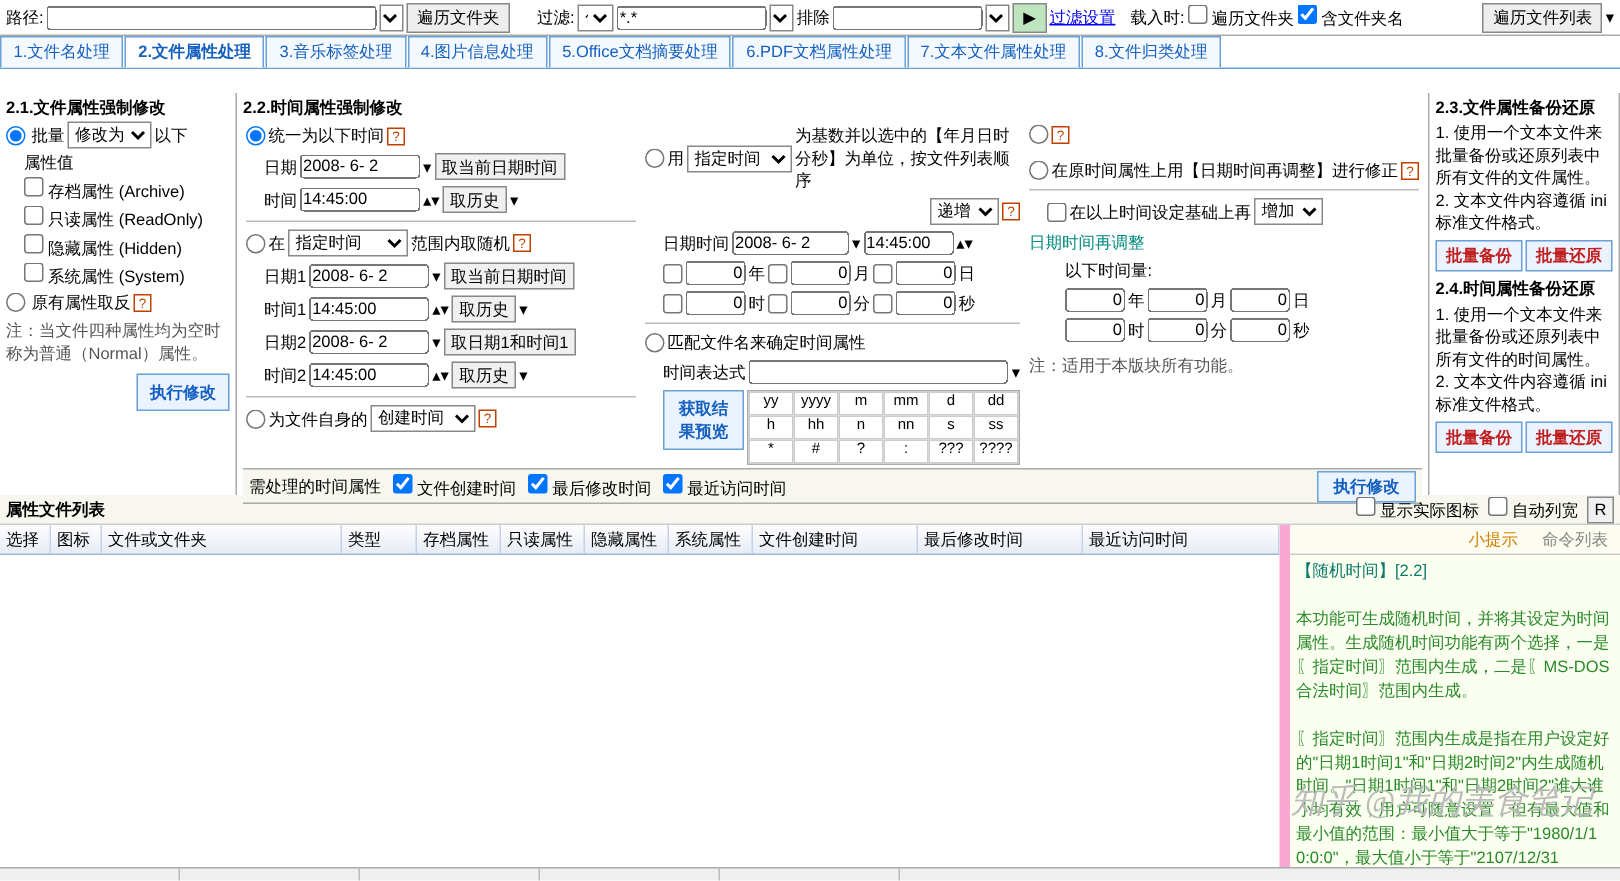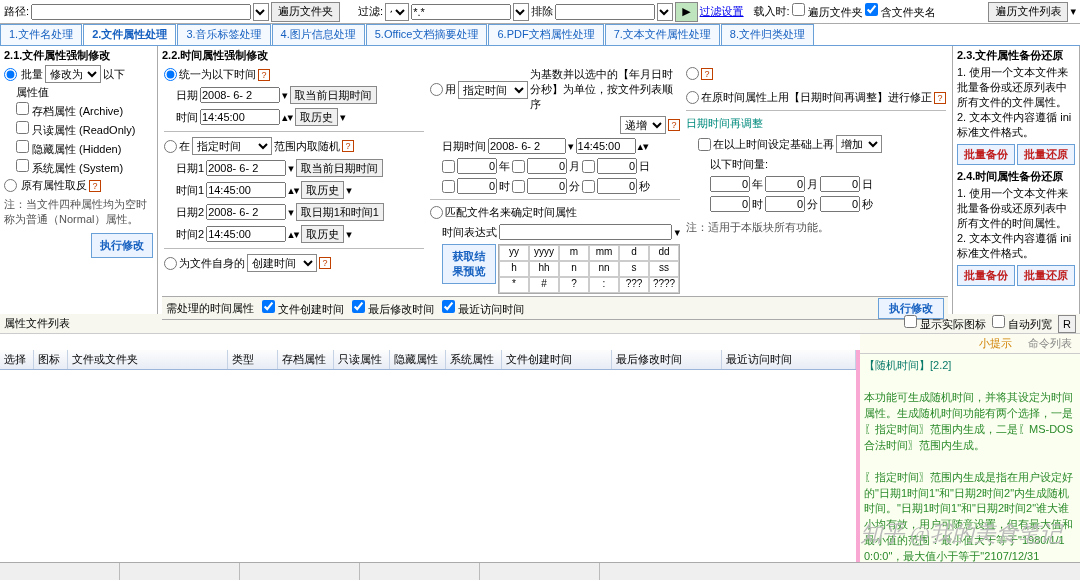--- a/index.html
+++ b/index.html
@@ -4,39 +4,39 @@
 <style>
 *{box-sizing:border-box;margin:0;padding:0;font-family:"Microsoft YaHei","SimSun",sans-serif;font-size:11px;}
 body{background:#fff;width:1080px;height:587px;overflow:hidden;}
 .topbar{display:flex;align-items:center;padding:2px 4px;gap:2px;border-bottom:1px solid #aaa;height:24px;}
 .topbar .pathbox{width:220px;}
 .topbar .filterbox{width:100px;}
 .topbar button,.btn{height:20px;padding:1px 6px;border:1px solid #888;background:#eee;}
 .tabstrip{display:flex;border-bottom:1px solid #6aa0d8;height:22px;background:#fff;}
 .tab{padding:2px 8px;color:#1660c0;border:1px solid #6aa0d8;border-bottom:none;background:#f4f9ff;margin-right:1px;cursor:pointer;}
 .tab.active{background:#fff;font-weight:bold;}
-.mainrow{display:flex;height:268px;}
+.mainrow{display:flex;height:268px;margin-top:16px;}
 .panel{border-right:1px solid #aaa;padding:2px 4px;}
 .p21{width:158px;}
 .p22{width:795px;}
 .p23{width:127px;}
 .section-title{font-weight:bold;color:#000;margin-bottom:2px;}
 .row{display:flex;align-items:center;gap:2px;margin:2px 0;}
 input[type=text],select{height:18px;border:1px solid #888;font-size:11px;}
 select{background:#fff;}
 .smallbtn{height:18px;padding:0 4px;border:1px solid #888;background:#f0f0f0;font-size:11px;}
 .link{color:#0000ee;text-decoration:underline;cursor:pointer;}
 .hr{border-top:1px solid #bbb;margin:3px 0;}
 .bluebtn{color:#1660c0;border:1px solid #6aa0d8;background:#eaf3ff;padding:4px 8px;font-weight:bold;}
 .radio{margin-right:2px;}
 .actionbar{display:flex;align-items:center;height:24px;border-top:1px solid #aaa;border-bottom:1px solid #aaa;background:#f7f7ef;padding:0 4px;gap:8px;}
 .listheader{background:linear-gradient(#fdfdfd,#e7ecf5);border-bottom:1px solid #9cb4d8;display:flex;height:20px;align-items:center;}
 .listheader div{border-right:1px solid #c5d2e6;padding:0 4px;height:100%;display:flex;align-items:center;}
 .listarea{height:228px;display:flex;}
-.filelist{flex:1;background:#fff;overflow:auto;border-right:4px solid #f9a8d4;margin-top:16px;}
+.filelist{flex:1;background:#fff;overflow:auto;border-right:7px solid #f9a8d4;}
 .sidepanel{width:220px;display:flex;flex-direction:column;}
 .sptabs{display:flex;height:20px;border-bottom:1px solid #ccc;justify-content:flex-end;background:#fcfcf0;}
 .sptab{padding:2px 8px;color:#d08000;cursor:pointer;}
 .sptab.inactive{color:#888;}
 .hintbody{flex:1;background:#fbfff0;padding:4px;color:#2a8a2a;overflow:hidden;font-size:11px;line-height:1.45;}
 .statusbar{height:18px;background:#efeff0;border-top:1px solid #aaa;display:flex;}
 .statusbar div{border-right:1px solid #bbb;width:120px;}
 .redbold{color:#c02020;font-weight:bold;}
 .teal{color:#008b7d;}
 .grid36{display:grid;grid-template-columns:repeat(6,30px);gap:0;border:1px solid #aaa;}
@@ -266,26 +266,26 @@
         <div class="row">
             <input type="radio" style="">
             <span class="help">?</span>
           </div>
         <div class="row" style="margin-top:8px">
             <input type="radio" style="">
             <span>在原时间属性上用【日期时间再调整】进行修正</span> 
             <span class="help">?</span>
           </div>
         <div class="hr"></div>
-        <div class="row teal">日期时间再调整</div>
         <div class="row" style="margin-left:12px">
             <input type="checkbox" style="">
             <span>在以上时间设定基础上再</span>
             <select style="width:46px"><option>增加</option></select>
           </div>
+        <div class="row teal">日期时间再调整</div>
         <div class="row" style="margin-left:24px">以下时间量:</div>
         <div class="row" style="margin-left:24px">
           <input class="numbox" value="0" style="">
             <span>年</span>
           <input class="numbox" value="0" style="">
             <span>月</span>
           <input class="numbox" value="0" style="">
             <span>日</span>
         </div>
         <div class="row" style="margin-left:24px">
@@ -323,21 +323,21 @@
     <div>1. 使用一个文本文件来批量备份或还原列表中所有文件的时间属性。</div>
     <div>2. 文本文件内容遵循 ini 标准文件格式。</div>
     <div class="row" style="margin-top:4px">
         <button class="bluebtn redbold" style="padding:2px 6px">批量备份</button>
         <button class="bluebtn redbold" style="padding:2px 6px">批量还原</button>
       </div>
   </div>
 </div>
 
 <div class="filelistbar">
-  <span style="font-weight:normal">属性文件列表</span>
+  <span style="font-weight:bold">属性文件列表</span>
   <div class="right">
     <label><input type="checkbox" style=""> <span>显示实际图标</span></label>
     <label><input type="checkbox" style=""> <span>自动列宽</span></label>
     <button class="smallbtn">R</button>
   </div>
 </div>
 
 <div class="listarea">
   <div class="filelist">
     <div class="listheader">

